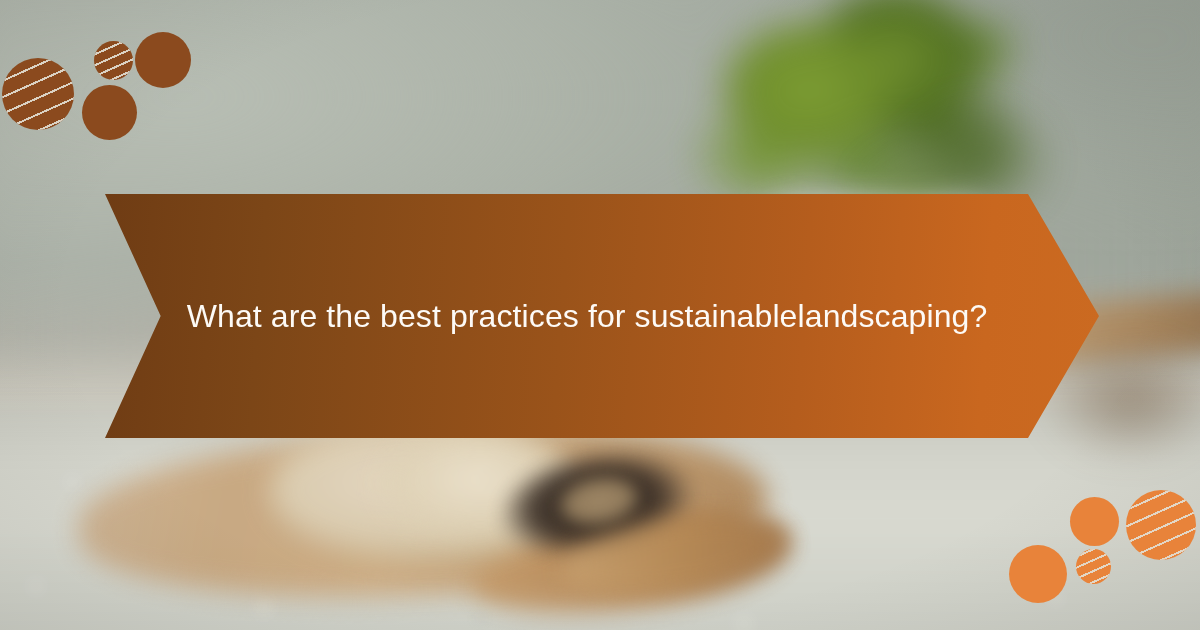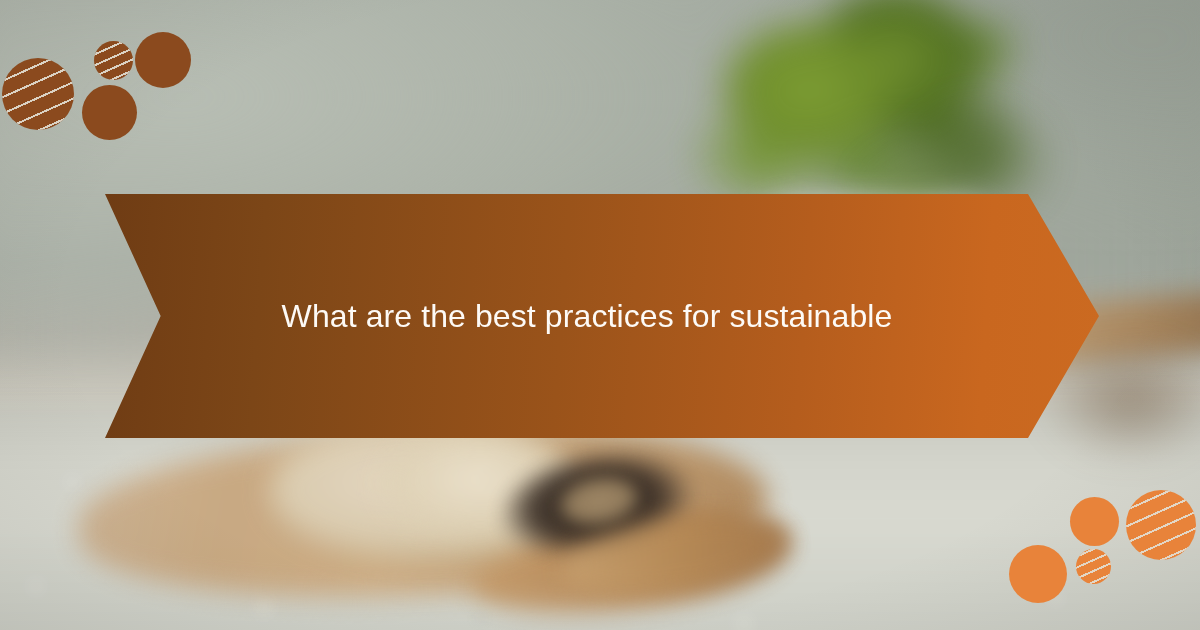--- a/index.html
+++ b/index.html
@@ -305,16 +305,17 @@
     <div class="deco deco-striped" style="left: 1126px; top: 490px; width: 70px; height: 70px; background: rgb(232, 131, 58);"></div>
     <div class="deco" style="left: 1070px; top: 497px; width: 49px; height: 49px; background: rgb(232, 131, 58);"></div>
     <div class="deco deco-striped deco-striped-sm" style="left: 1076px; top: 549px; width: 35px; height: 35px; background: rgb(232, 131, 58);"></div>
     <div class="deco" style="left: 1009px; top: 545px; width: 58px; height: 58px; background: rgb(232, 131, 58);"></div>
   </div>
 
   <div class="ribbon-wrap">
     <div class="ribbon"></div>
     <div class="ribbon-text">
       <span class="ribbon-line">What are the best practices for sustainable</span>
+      <span class="ribbon-line">landscaping?</span>
     </div>
   </div>
 
 </div>
 
 </body></html>

